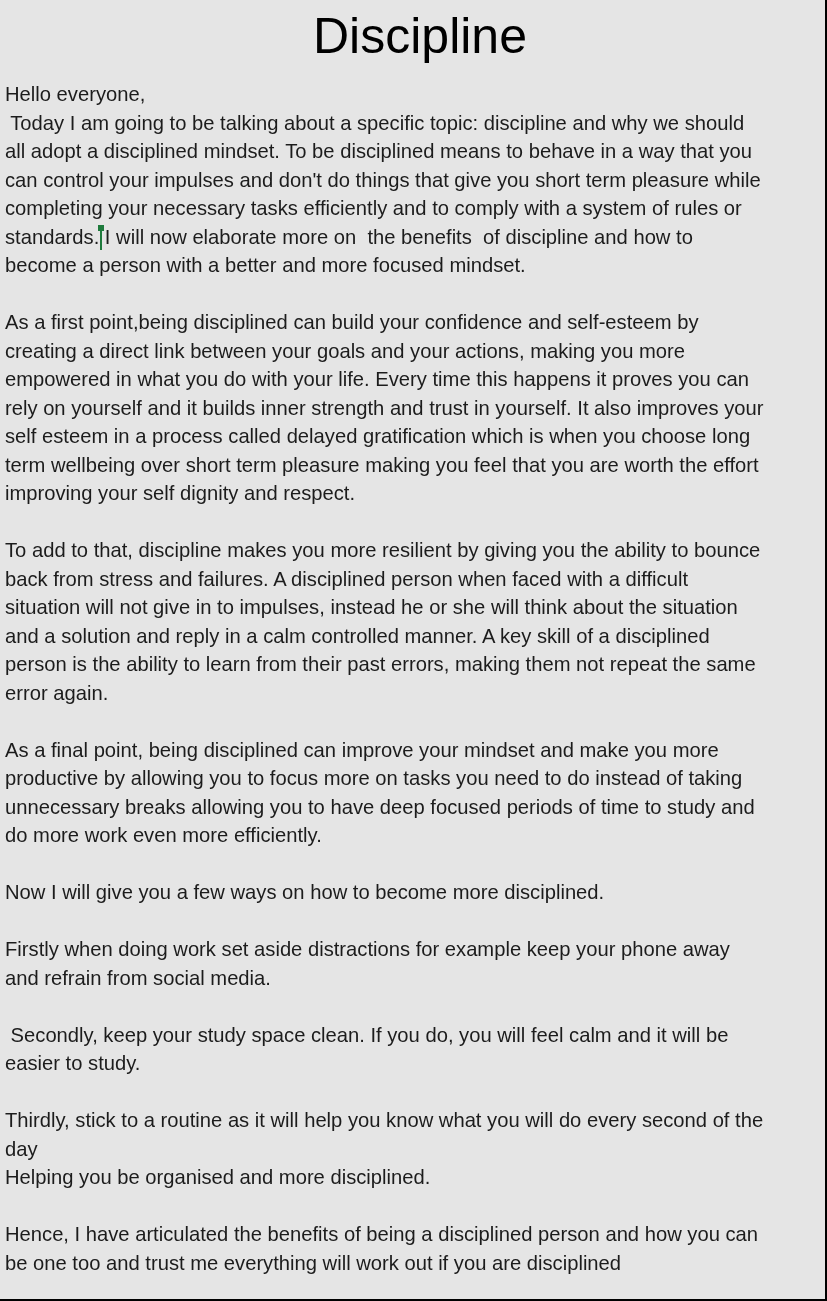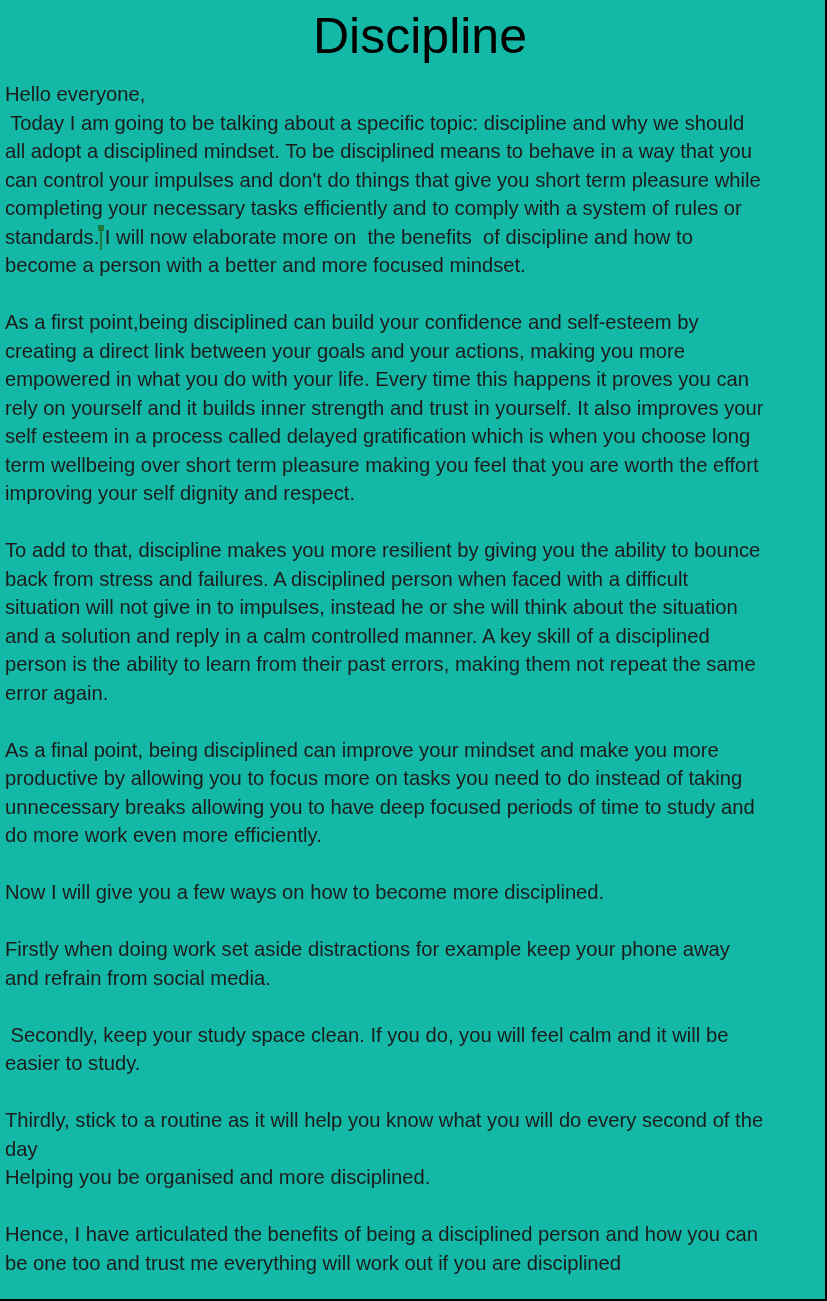--- a/index.html
+++ b/index.html
@@ -16,21 +16,21 @@
       color: #1a1a1a;
     }
     .page {
       position: absolute;
       left: 0;
       top: 0;
       width: 825px;
       height: 1299px;
       border-right: 2px solid #000;
       border-bottom: 2px solid #000;
-      background: #14b8a6;
+      background: #e5e5e5;
       overflow: hidden;
     }
     .doc-title {
       position: absolute;
       left: 0;
       top: 6px;
       width: 840px;
       text-align: center;
       font-size: 50px;
       line-height: 60px;

